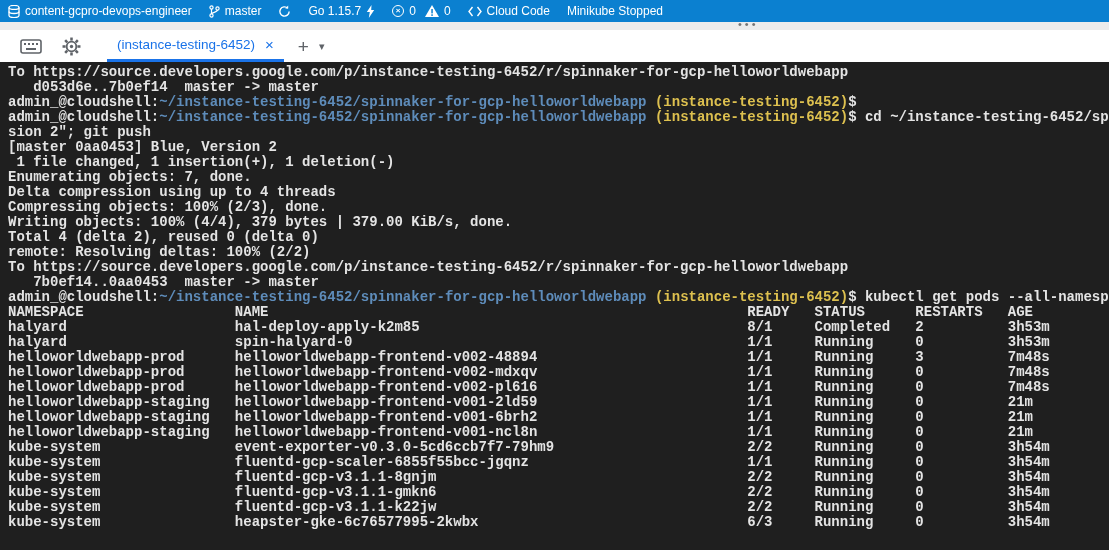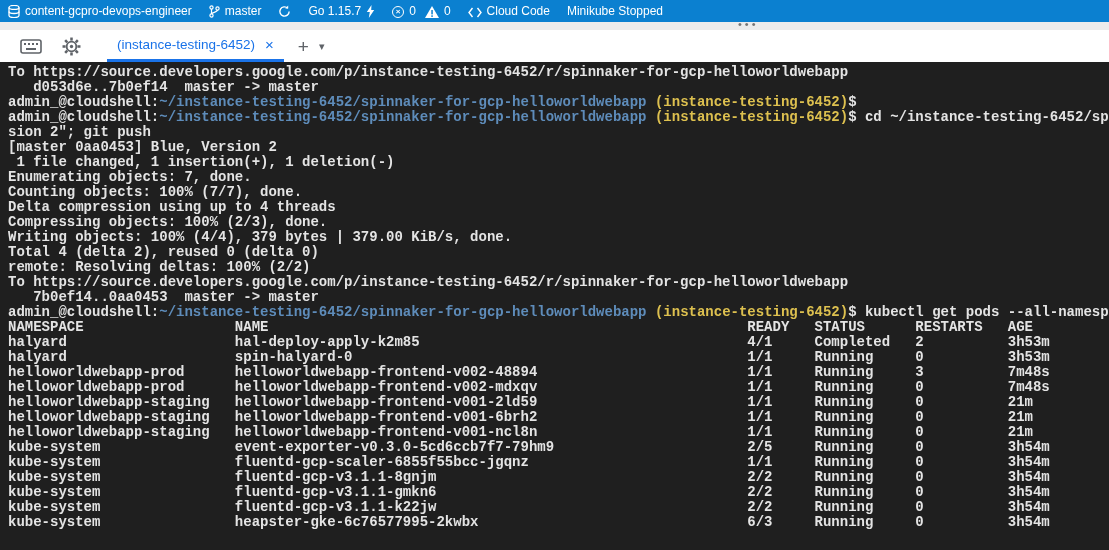--- a/index.html
+++ b/index.html
@@ -8,21 +8,21 @@
     width:1109px; height:550px; overflow:hidden;
     font-family:"Liberation Sans", sans-serif;
     background:#ffffff;
   }
   
   .topbar {
     height:22px; background:var(--topbar-bg,#0b80d0);
     display:flex; align-items:center;
     color:#fff; font-size:12px; padding:0 8px; white-space:nowrap;
   }
-  .tb-item { display:flex; align-items:flex-end; gap:5px; margin-right:17px; cursor:default; }
+  .tb-item { display:flex; align-items:center; gap:5px; margin-right:17px; cursor:default; }
   .tb-item svg { display:block; }
   .err-circ {
     width:12px; height:12px; border:1.4px solid #fff; border-radius:50%;
     display:inline-flex; align-items:center; justify-content:center;
     font-size:8px; line-height:1; font-weight:bold;
   }
   
   .splitter { height:8px; background:#ececec; position:relative; }
   .splitter .dots {
     position:absolute; left:738px; top:-4px;
@@ -159,36 +159,36 @@
 
 <div class="terminal">
     <div class="tline">To https://source.developers.google.com/p/instance-testing-6452/r/spinnaker-for-gcp-helloworldwebapp</div>
     <div class="tline">   d053d6e..7b0ef14  master -&gt; master</div>
     <div class="tline"><span class="fg">admin_@cloudshell:</span><span class="path">~/instance-testing-6452/spinnaker-for-gcp-helloworldwebapp</span><span class="fg"> </span><span class="branch">(instance-testing-6452)</span><span class="fg">$</span></div>
     <div class="tline"><span class="fg">admin_@cloudshell:</span><span class="path">~/instance-testing-6452/spinnaker-for-gcp-helloworldwebapp</span><span class="fg"> </span><span class="branch">(instance-testing-6452)</span><span class="fg">$ cd ~/instance-testing-6452/spinnaker-fo</span></div>
     <div class="tline">sion 2"; git push</div>
     <div class="tline">[master 0aa0453] Blue, Version 2</div>
     <div class="tline"> 1 file changed, 1 insertion(+), 1 deletion(-)</div>
     <div class="tline">Enumerating objects: 7, done.</div>
-    <div class="tline">Counting objects: 100% (7/7), done.</div>
     <div class="tline">Delta compression using up to 4 threads</div>
     <div class="tline">Compressing objects: 100% (2/3), done.</div>
     <div class="tline">Writing objects: 100% (4/4), 379 bytes | 379.00 KiB/s, done.</div>
     <div class="tline">Total 4 (delta 2), reused 0 (delta 0)</div>
     <div class="tline">remote: Resolving deltas: 100% (2/2)</div>
     <div class="tline">To https://source.developers.google.com/p/instance-testing-6452/r/spinnaker-for-gcp-helloworldwebapp</div>
     <div class="tline">   7b0ef14..0aa0453  master -&gt; master</div>
     <div class="tline"><span class="fg">admin_@cloudshell:</span><span class="path">~/instance-testing-6452/spinnaker-for-gcp-helloworldwebapp</span><span class="fg"> </span><span class="branch">(instance-testing-6452)</span><span class="fg">$ kubectl get pods --all-namespaces</span></div>
     <div class="tline">NAMESPACE                  NAME                                                         READY   STATUS      RESTARTS   AGE</div>
-    <div class="tline">halyard                    hal-deploy-apply-k2m85                                       4/1     Completed   2          3h53m</div>
+    <div class="tline">halyard                    hal-deploy-apply-k2m85                                       8/1     Completed   2          3h53m</div>
     <div class="tline">halyard                    spin-halyard-0                                               1/1     Running     0          3h53m</div>
     <div class="tline">helloworldwebapp-prod      helloworldwebapp-frontend-v002-48894                         1/1     Running     3          7m48s</div>
     <div class="tline">helloworldwebapp-prod      helloworldwebapp-frontend-v002-mdxqv                         1/1     Running     0          7m48s</div>
+    <div class="tline">helloworldwebapp-prod      helloworldwebapp-frontend-v002-pl616                         1/1     Running     0          7m48s</div>
     <div class="tline">helloworldwebapp-staging   helloworldwebapp-frontend-v001-2ld59                         1/1     Running     0          21m</div>
     <div class="tline">helloworldwebapp-staging   helloworldwebapp-frontend-v001-6brh2                         1/1     Running     0          21m</div>
     <div class="tline">helloworldwebapp-staging   helloworldwebapp-frontend-v001-ncl8n                         1/1     Running     0          21m</div>
-    <div class="tline">kube-system                event-exporter-v0.3.0-5cd6ccb7f7-79hm9                       2/5     Running     0          3h54m</div>
+    <div class="tline">kube-system                event-exporter-v0.3.0-5cd6ccb7f7-79hm9                       2/2     Running     0          3h54m</div>
     <div class="tline">kube-system                fluentd-gcp-scaler-6855f55bcc-jgqnz                          1/1     Running     0          3h54m</div>
     <div class="tline">kube-system                fluentd-gcp-v3.1.1-8gnjm                                     2/2     Running     0          3h54m</div>
     <div class="tline">kube-system                fluentd-gcp-v3.1.1-gmkn6                                     2/2     Running     0          3h54m</div>
     <div class="tline">kube-system                fluentd-gcp-v3.1.1-k22jw                                     2/2     Running     0          3h54m</div>
     <div class="tline">kube-system                heapster-gke-6c76577995-2kwbx                                6/3     Running     0          3h54m</div>
   </div>
 
 </body></html>

